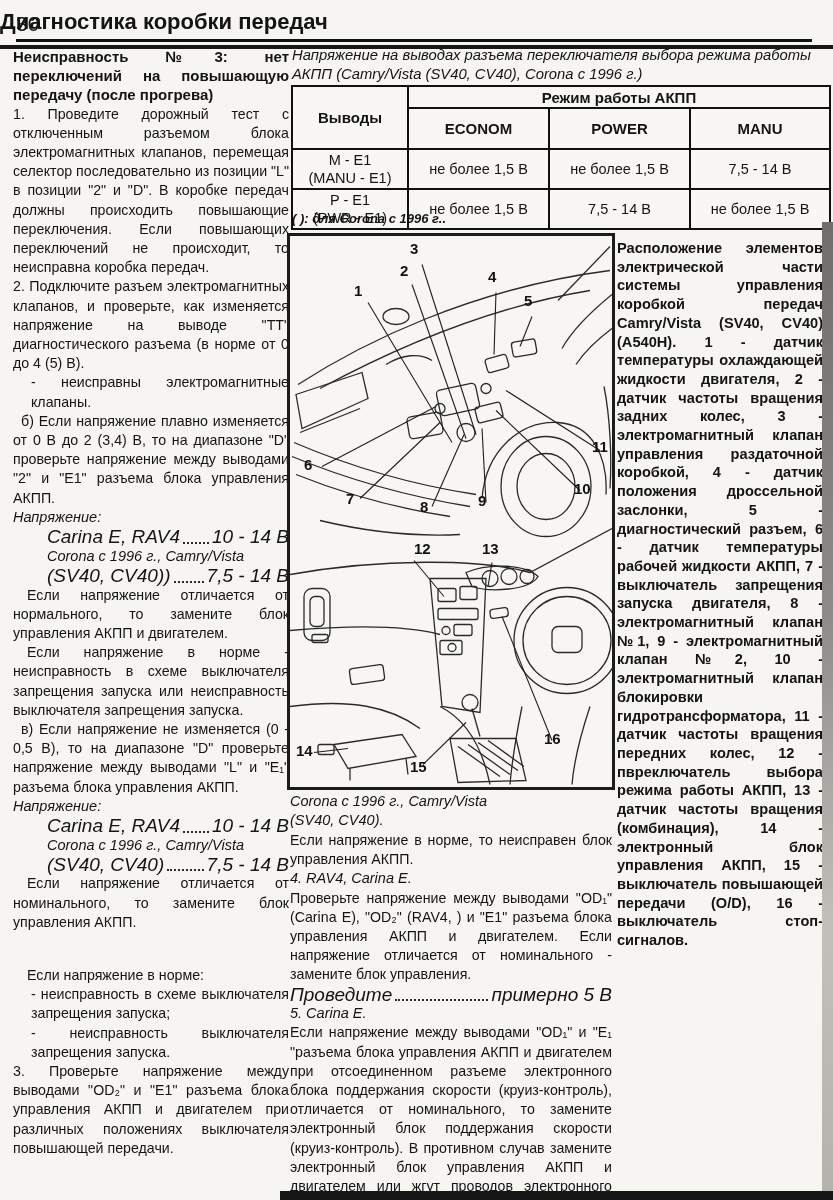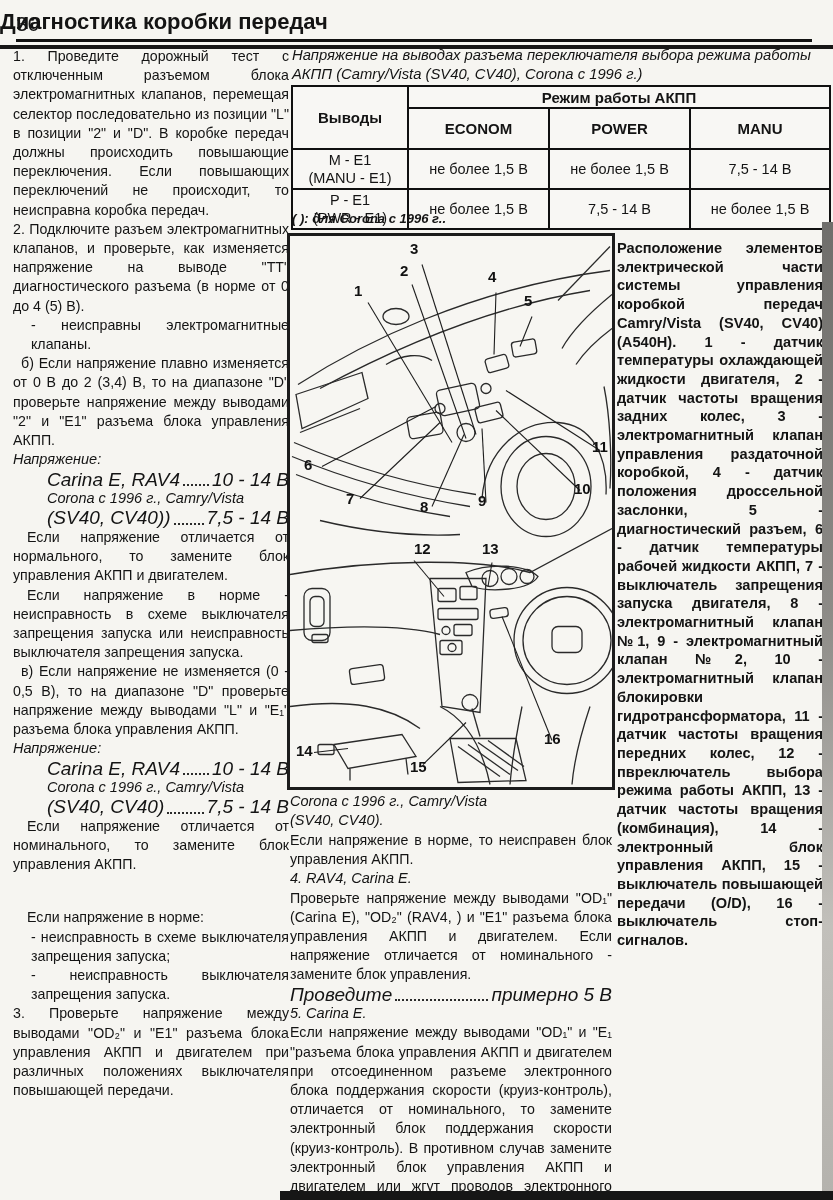--- a/index.html
+++ b/index.html
@@ -56,20 +56,21 @@
 </style>
 </head>
 <body>
 
 <div class="page-number">30</div>
 <div class="page-title">Диагностика коробки передач</div>
 <div class="rule-thin"></div>
 <div class="rule-thick"></div>
 
 <div class="left-col">
+    <div class="blk-h">Неисправность №3: нет переключений на повышающую передачу (после прогрева)</div>
     <div class="blk-p">1. Проведите дорожный тест с отключенным разъемом блока электромагнитных клапанов, перемещая селектор последовательно из позиции "L" в позиции "2" и "D". В коробке передач должны происходить повышающие переключения. Если повышающих переключений не происходит, то неисправна коробка передач.</div>
     <div class="blk-p">2. Подключите разъем электромагнитных клапанов, и проверьте, как изменяется напряжение на выводе "TT" диагностического разъема (в норме от 0 до 4 (5) В).</div>
     <div class="blk-dash">- неисправны электромагнитные клапаны.</div>
     <div class="blk-sub">б) Если напряжение плавно изменяется от 0 В до 2 (3,4) В, то на диапазоне "D" проверьте напряжение между выводами "2" и "E1" разъема блока управления АКПП.</div>
     <div class="blk-i">Напряжение:</div>
     <div class="blk-leader">
       <span class="ld-label">Carina E, RAV4</span>
       <span class="ld-dots"></span>
       <span class="ld-value">10 - 14 В</span>
     </div>

